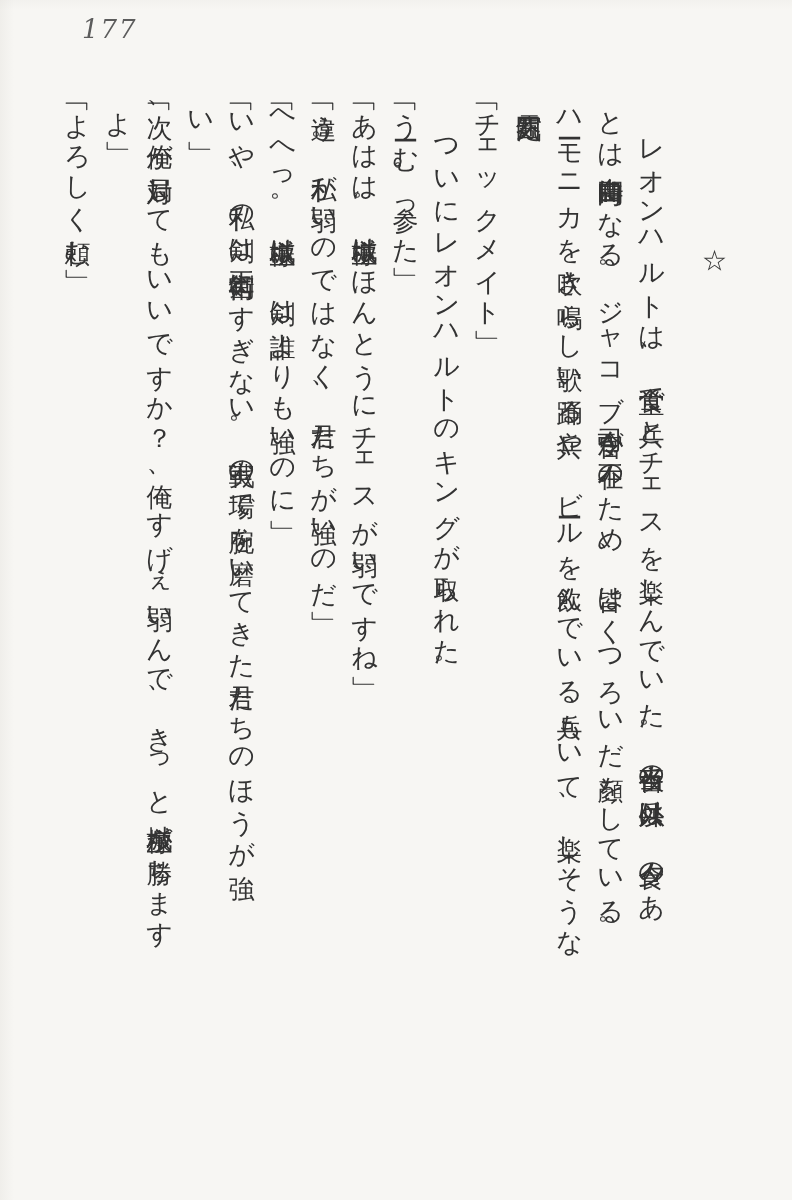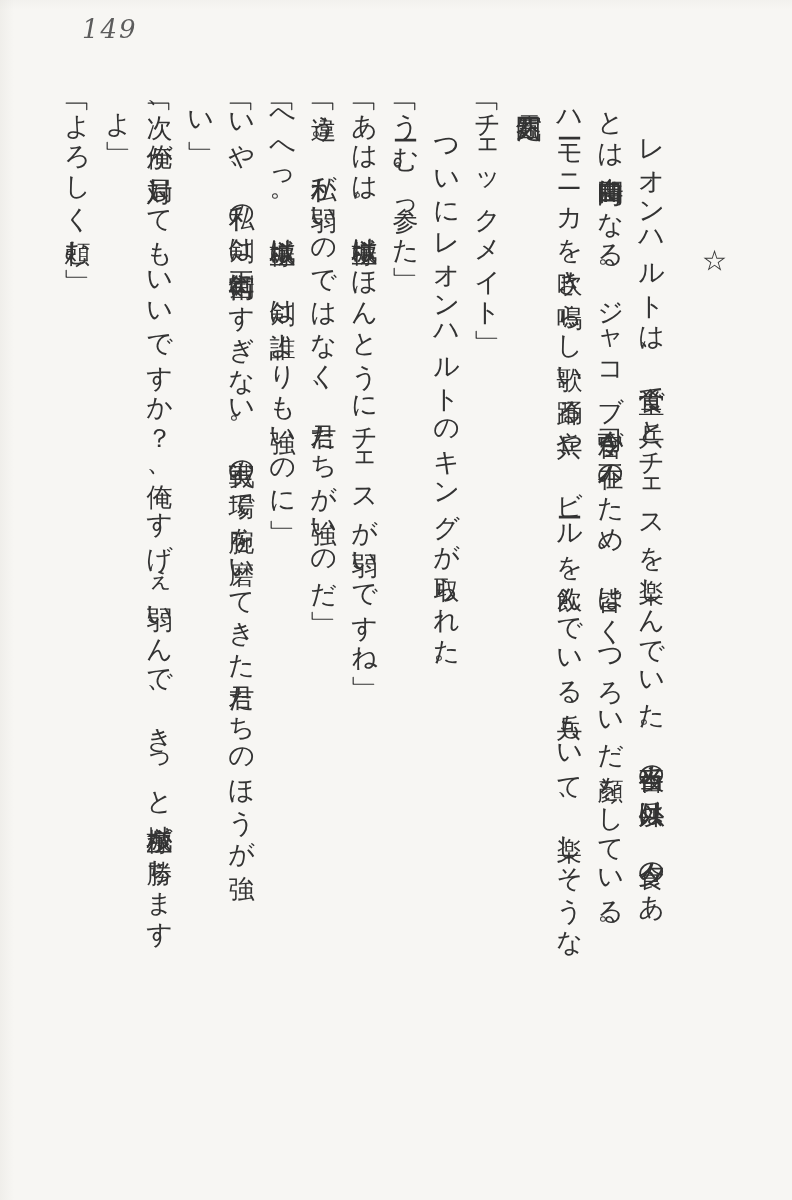--- a/index.html
+++ b/index.html
@@ -51,21 +51,21 @@
     margin-left: 22px;    
     font-size: 25px;
     color: #3a3a3a;
   }
 </style>
 </head>
 <body>
 
 <div class="page">
 
-  <div class="page-number">149</div>
+  <div class="page-number">177</div>
 
   <div class="text-block">
     <div class="text-line star-line">☆</div>
     <div class="text-line">　レオンハルトは、食堂で兵とチェスを楽しんでいた。夜当番の兵以外は、夕食のあ</div>
     <div class="text-line">とは自由時間になる。ジャコブ司令官が不在のため、皆はくつろいだ顔をしている。</div>
     <div class="text-line">ハーモニカを吹き鳴らし歌い踊る兵や、ビールを飲んでいる兵もいて、楽しそうな</div>
     <div class="text-line">雰囲気だ。</div>
     <div class="text-line">「チェックメイト」</div>
     <div class="text-line">　ついにレオンハルトのキングが取られた。</div>
     <div class="text-line">「うーむ。参った」</div>

